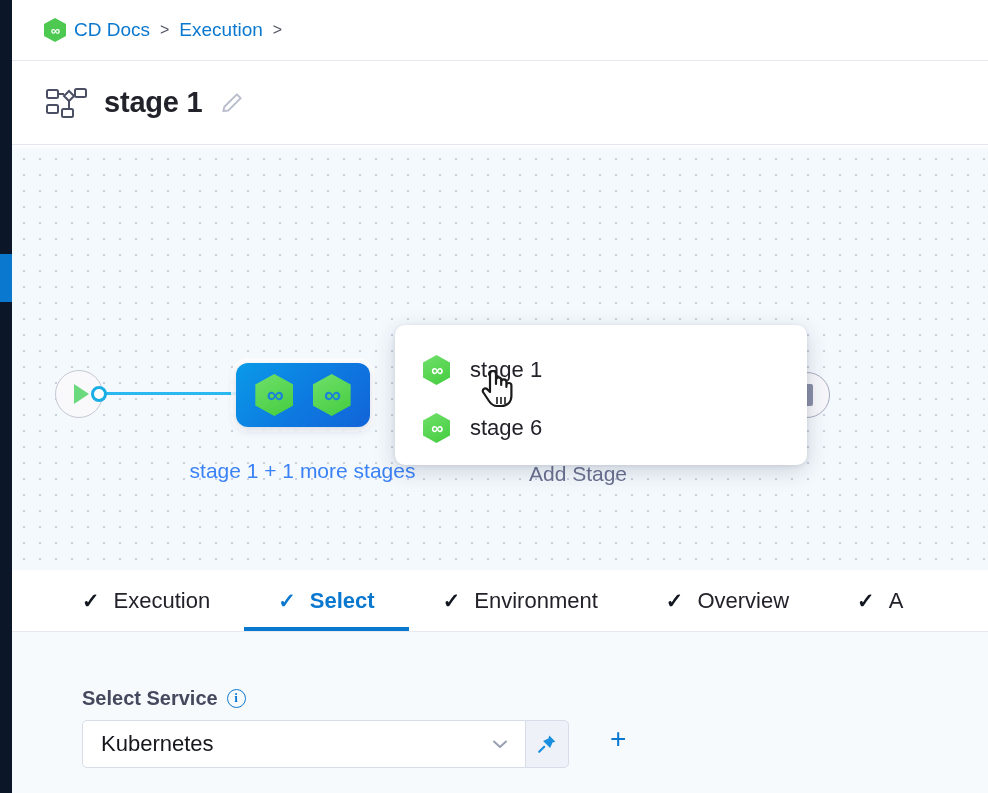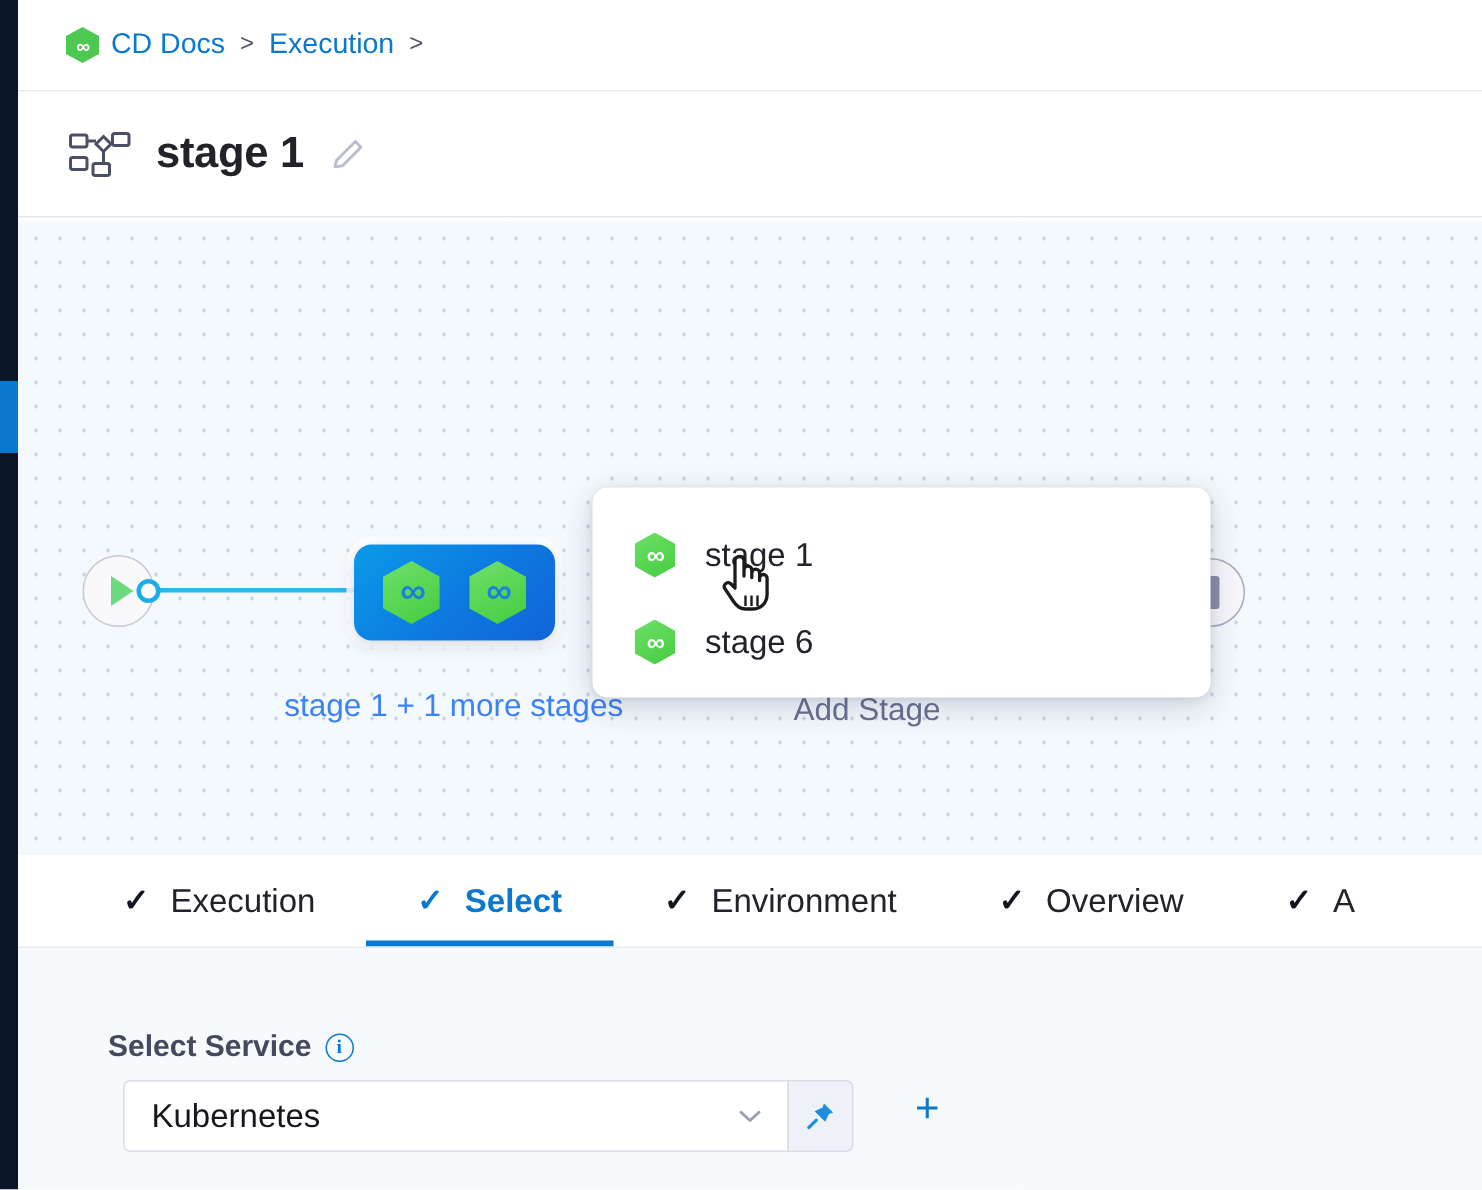--- a/index.html
+++ b/index.html
@@ -182,21 +182,21 @@
     content: ''; position: absolute; left: 0; right: 0; bottom: 0;
     height: 4px; background: #0b78d0;
   }
 
   
   .form-pane {
     position: absolute; left: 12px; top: 632px; width: 976px; height: 161px;
     background: #f7fafd;
   }
   .field-label {
-    position: absolute; left: 60px; top: 55px;
+    position: absolute; left: 70px; top: 55px;
     display: flex; align-items: center; gap: 9px;
     font-size: 20px; font-weight: 700; color: #45495e;
   }
   .info-icon {
     width: 19px; height: 19px; border-radius: 50%;
     border: 1.6px solid #0b78d0; color: #0b78d0;
     font-size: 13px; font-weight: 700; line-height: 16px; text-align: center;
     font-family: "Liberation Serif", serif; cursor: pointer;
   }
   .select-wrap {

